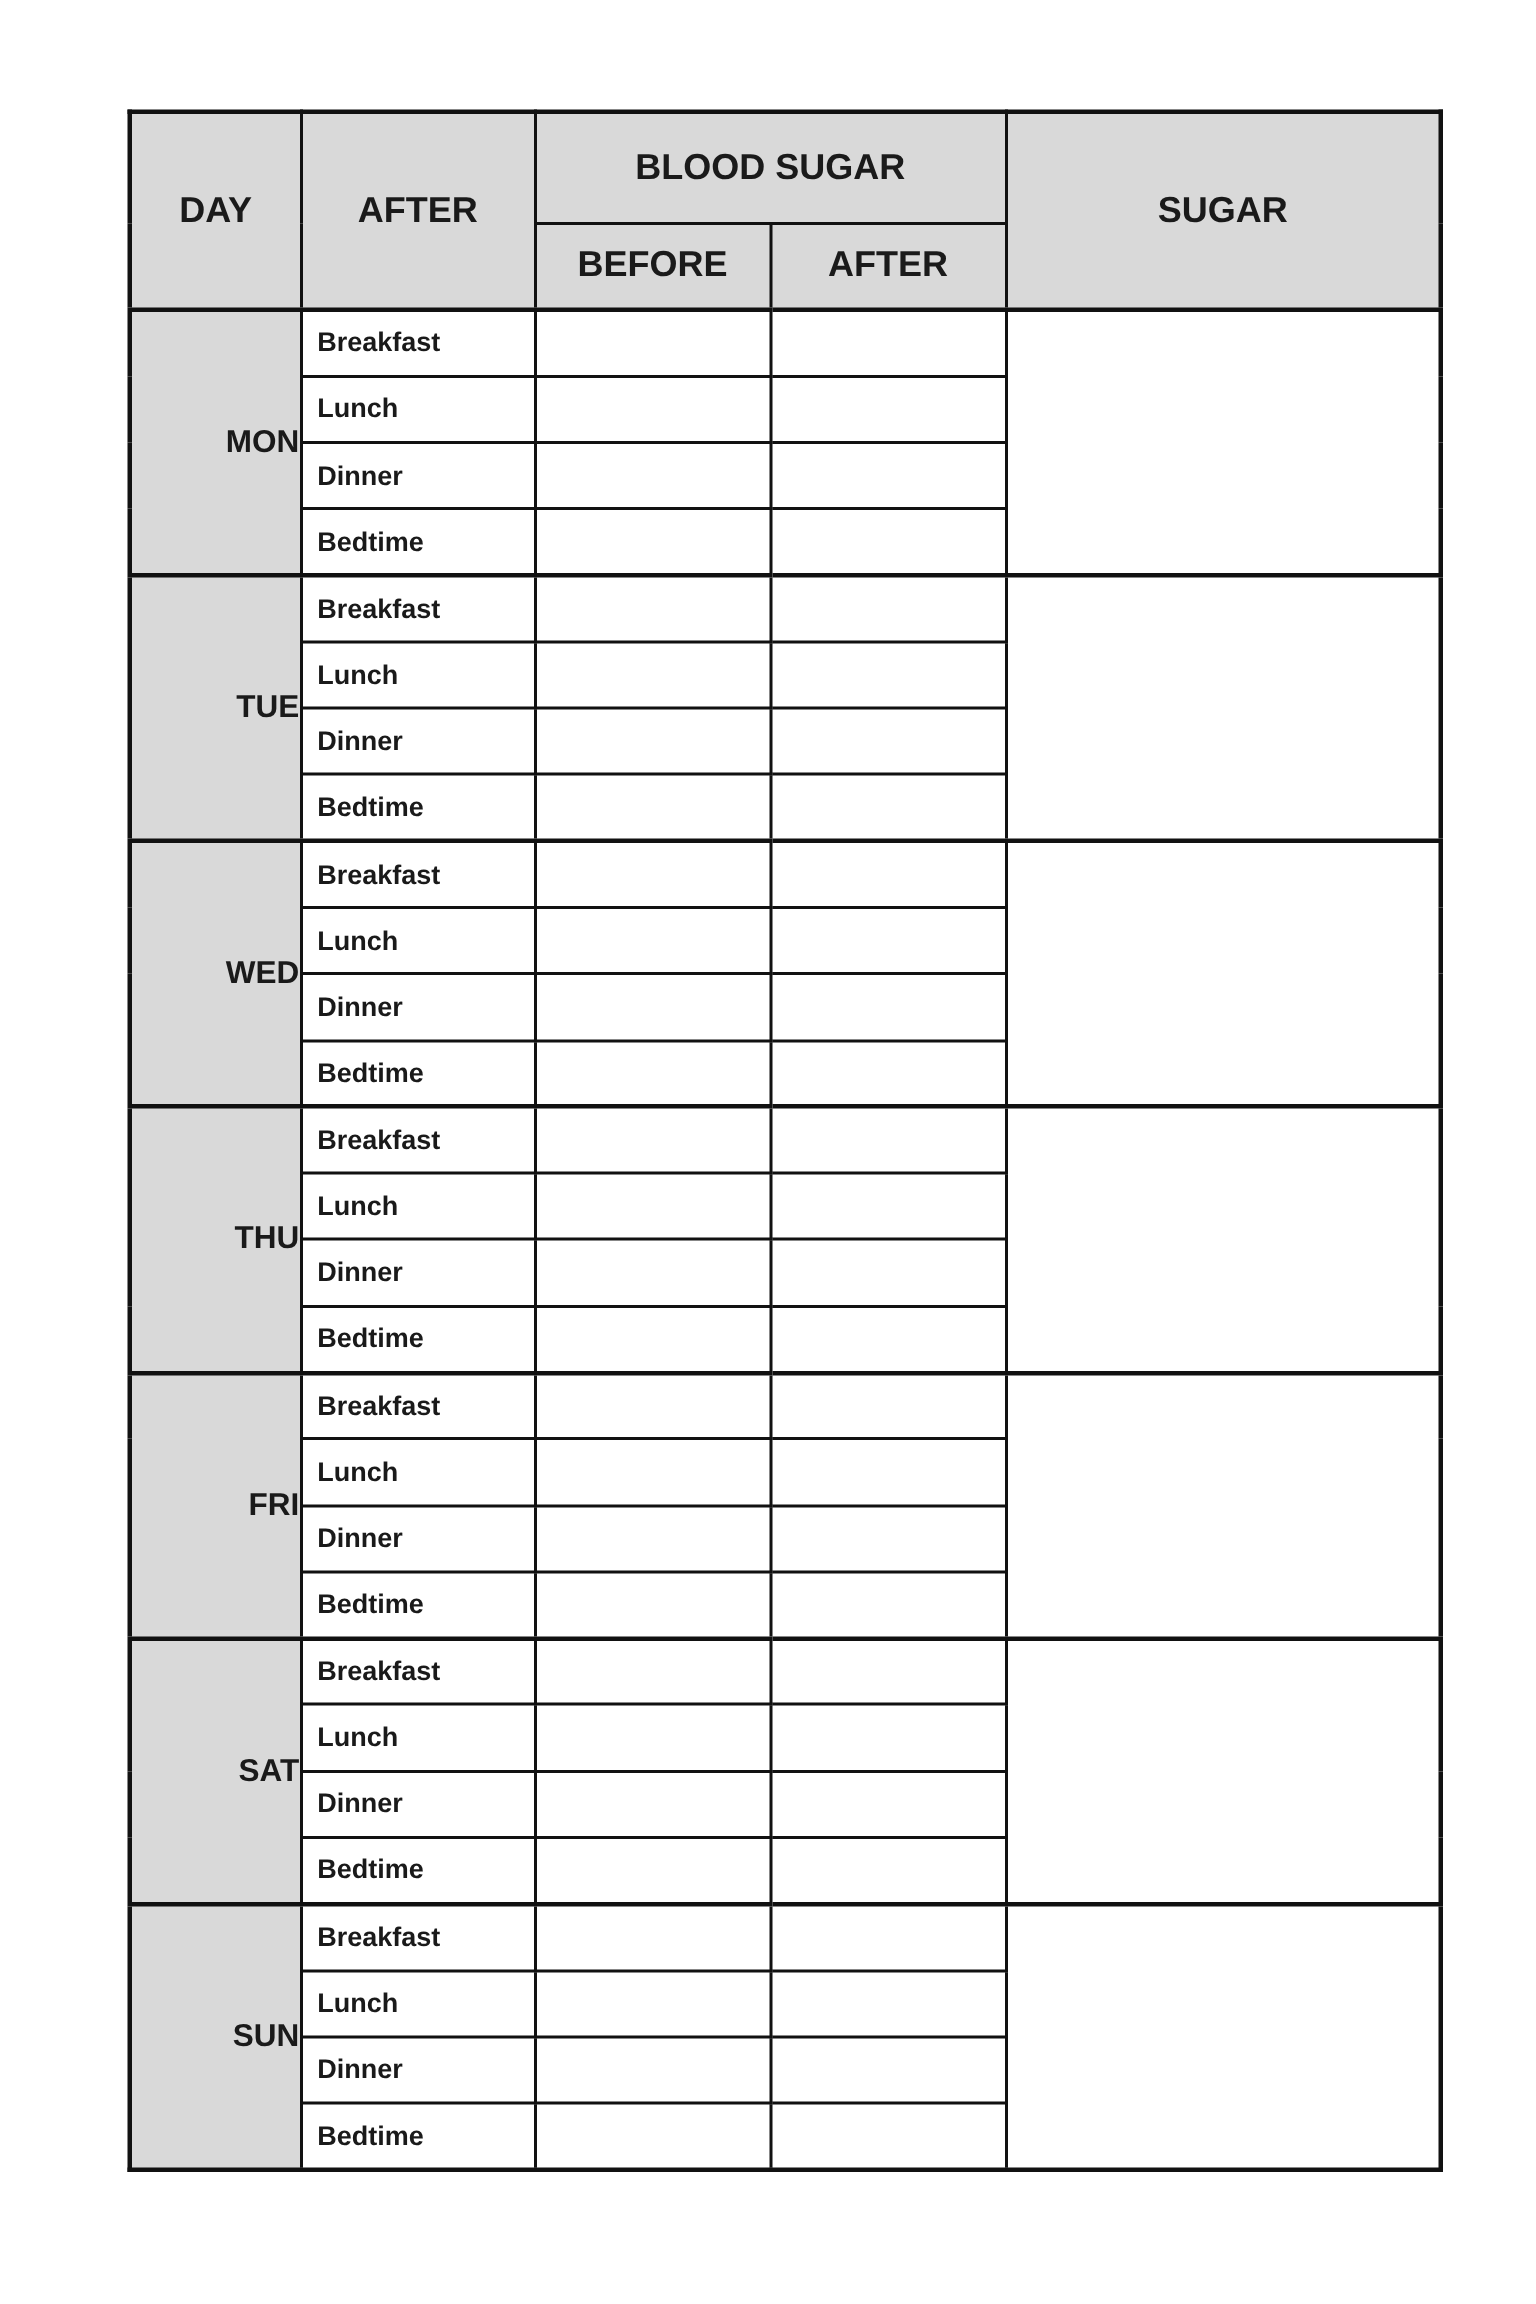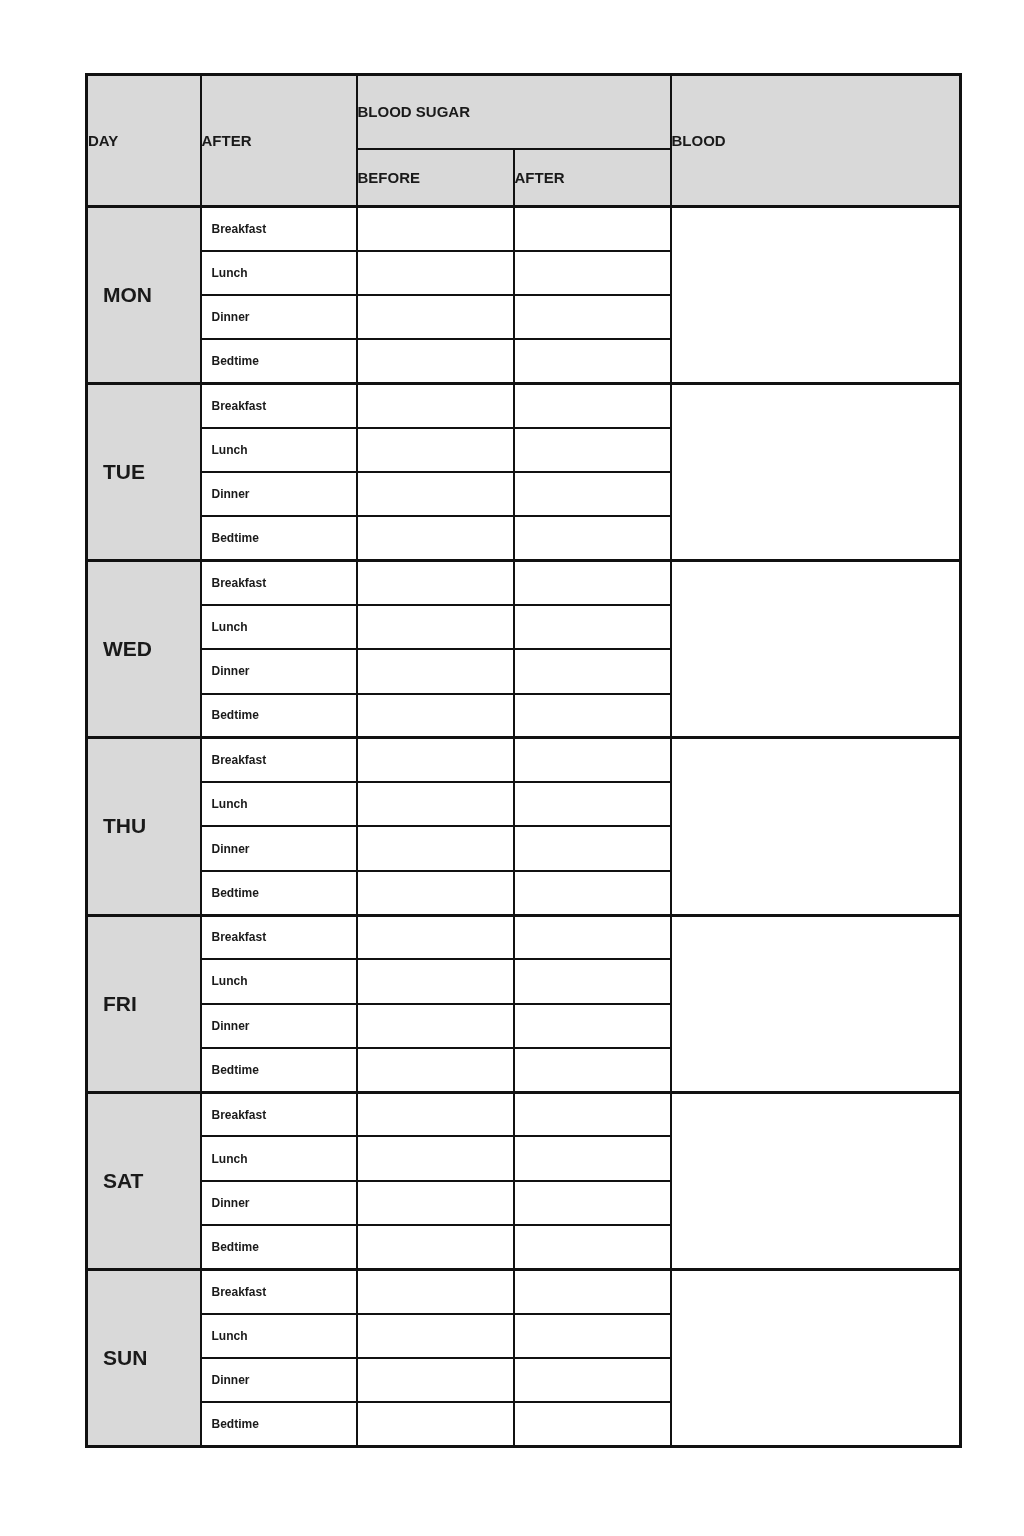--- a/index.html
+++ b/index.html
@@ -26,42 +26,42 @@
     border-collapse:collapse;
     table-layout:fixed;
   }
   table.log, table.log th, table.log td{
     border:2px solid var(--border);
   }
   table.log{border:3px solid var(--border);}
   th{
     background:var(--header-bg);
     font-weight:700;
-    font-size:15px;
-    text-align:left;
+    font-size:24px;
+    text-align:center;
     vertical-align:middle;
   }
   tr.hdr-top{height:74px;}
   tr.hdr-sub{height:58px;}
   tr.hdr-sub th{border-top-width:2px;margin-top:32px;}
   tbody tr{height:44px;}
   tbody tr.day-start td{border-top:3px solid var(--border);}
   thead tr.hdr-sub th, thead th[rowspan]{border-bottom:3px solid var(--border);}
   td.day{
     background:var(--header-bg);
     font-weight:700;
     font-size:21px;
-    text-align:left;
+    text-align:right;
     vertical-align:middle;
     padding-left:15px;
   }
   td.meal{
     background:#ffffff;
     font-weight:700;
-    font-size:12px;
+    font-size:18px;
     text-align:left;
     vertical-align:middle;
     padding-left:10px;
   }
   td.val, td.notes{background:#ffffff;}
 </style>
 </head>
 <body>
 
 <div class="sheet">
@@ -71,21 +71,21 @@
         <col style="width:156px">
         <col style="width:157px">
         <col style="width:157px">
         <col style="width:290px">
     </colgroup>
     <thead>
       <tr class="hdr-top">
         <th rowspan="2">DAY</th>
         <th rowspan="2">AFTER</th>
         <th colspan="2">BLOOD SUGAR</th>
-        <th rowspan="2">BLOOD</th>
+        <th rowspan="2">SUGAR</th>
       </tr>
       <tr class="hdr-sub">
         <th>BEFORE</th>
         <th>AFTER</th>
       </tr>
     </thead>
     <tbody>
 
       <tr class="day-start">
         <td class="day" rowspan="4">MON</td>

